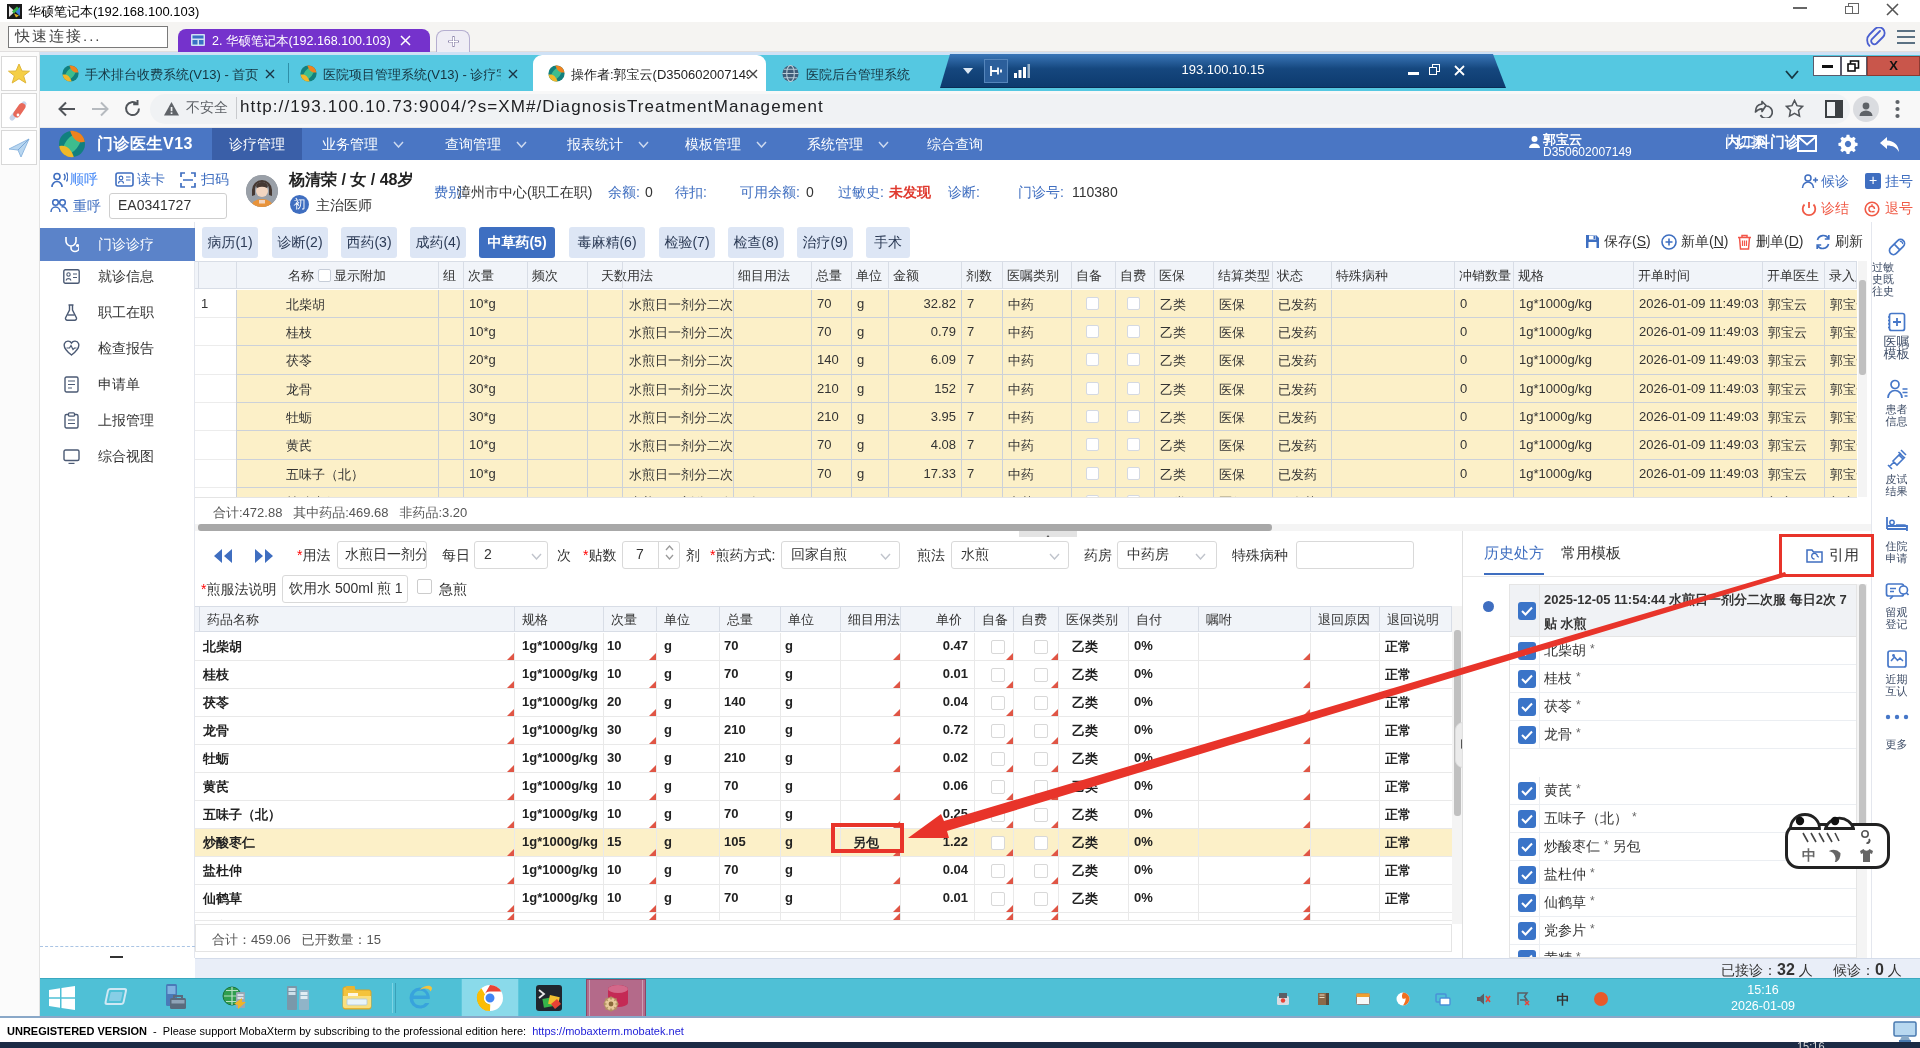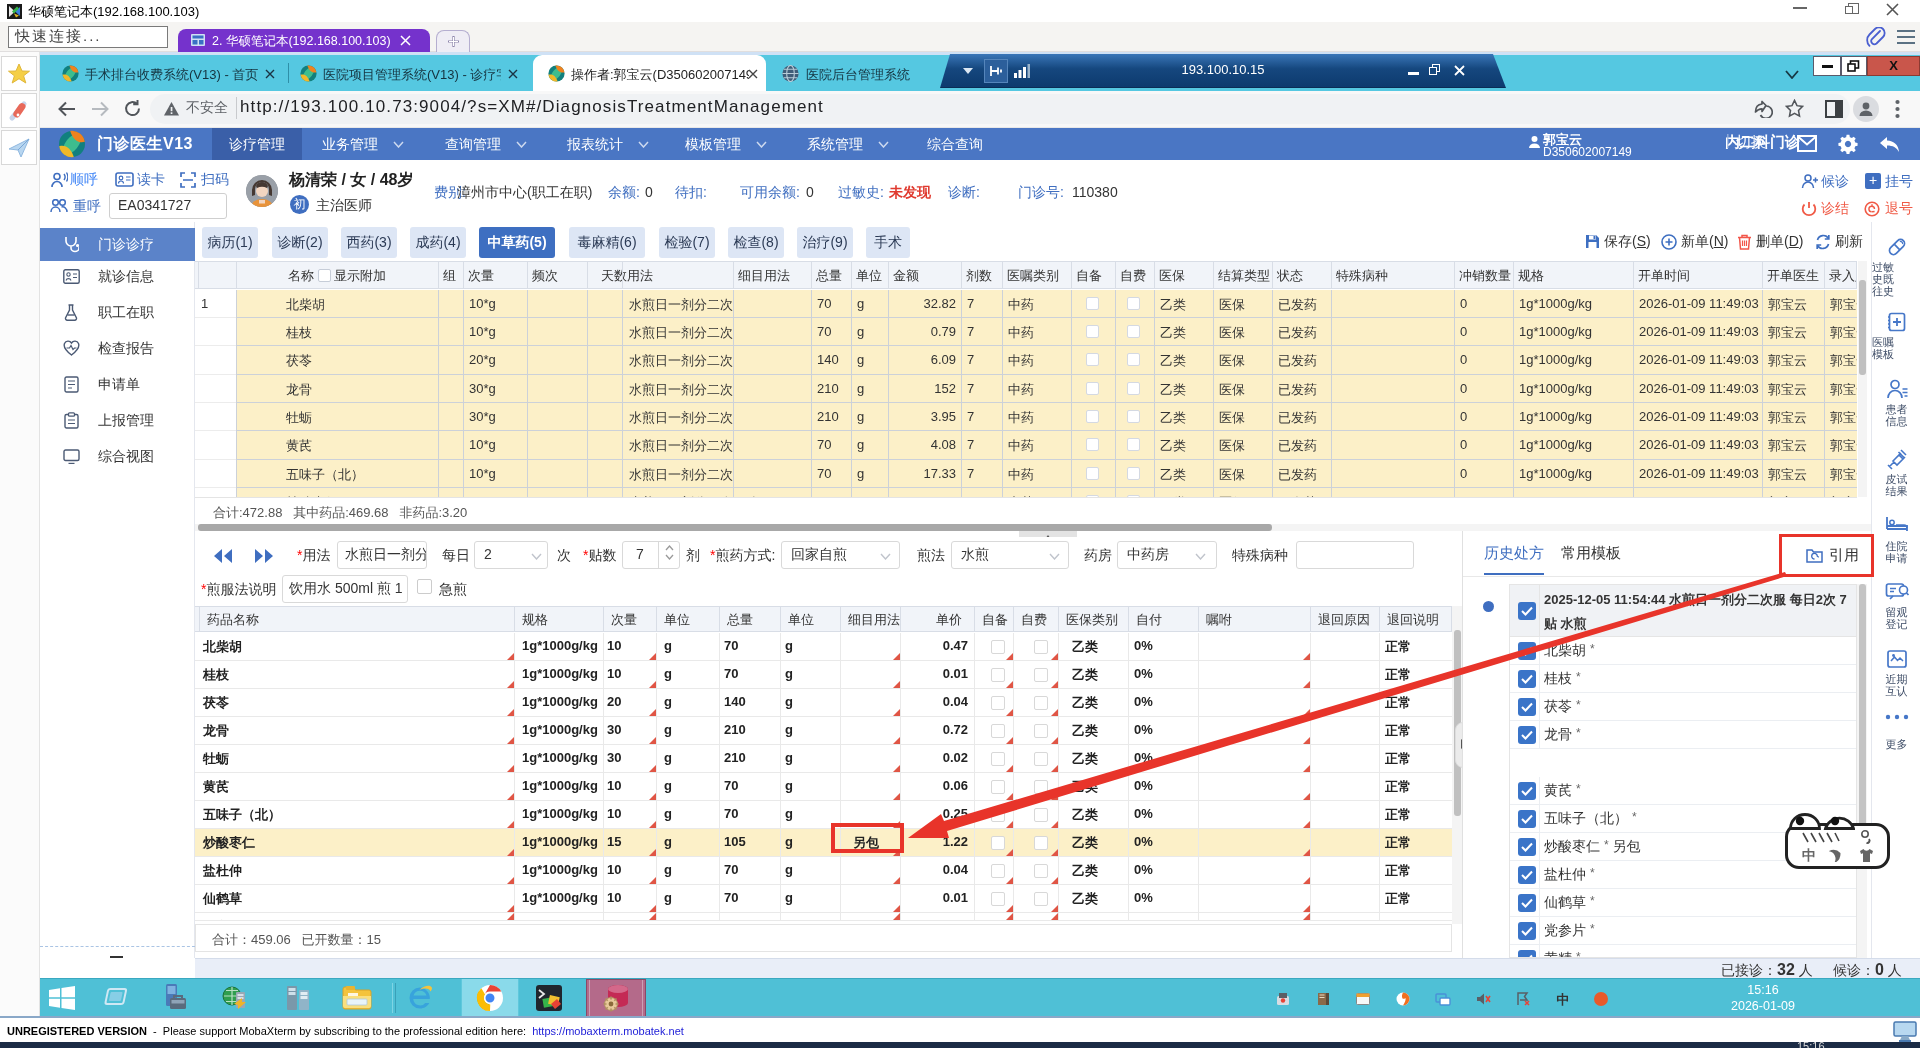--- a/index.html
+++ b/index.html
@@ -372,21 +372,21 @@
       </svg>
     </div>
     <div class="a" style="left:0;top:39px;width:49px;font-size:11px;line-height:12px;color:#3d4c66">过敏<br>史既<br>往史</div>
     <div class="a" style="left:0;top:89px;width:49px;display:flex;justify-content:center">
       <svg width="22" height="22" viewBox="0 0 22 22">
         <rect x="3.5" y="2.5" width="15" height="17" rx="2" fill="none" stroke="#4677c8" stroke-width="1.7"></rect>
         <path d="M3.5 6 h-1.5 M3.5 9.5 h-1.5 M3.5 13 h-1.5 M3.5 16.5 h-1.5" stroke="#4677c8" stroke-width="1.5"></path>
         <path d="M11 7 v8 M7 11 h8" stroke="#4677c8" stroke-width="1.8"></path>
       </svg>
     </div>
-    <div class="a" style="left:0;top:114px;width:49px;text-align:left;font-size:11px;line-height:12px;color:#3d4c66">医嘱<br>模板</div>
+    <div class="a" style="left:0;top:114px;width:49px;text-align:center;font-size:13px;line-height:12px;color:#3d4c66">医嘱<br>模板</div>
     <div class="a" style="left:0;top:156px;width:49px;display:flex;justify-content:center">
       <svg width="22" height="22" viewBox="0 0 22 22">
         <circle cx="9" cy="6.5" r="4" fill="none" stroke="#4677c8" stroke-width="1.7"></circle>
         <path d="M2 20 a7 7.5 0 0 1 14 0" fill="none" stroke="#4677c8" stroke-width="1.7"></path>
         <path d="M16.5 11 h5 M16.5 14.5 h5 M18.5 18 h3" stroke="#4677c8" stroke-width="1.6"></path>
       </svg>
     </div>
     <div class="a" style="left:0;top:181px;width:49px;text-align:center;font-size:11px;line-height:12px;color:#3d4c66">患者<br>信息</div>
     <div class="a" style="left:0;top:226px;width:49px;display:flex;justify-content:center">
       <svg width="22" height="22" viewBox="0 0 22 22">

